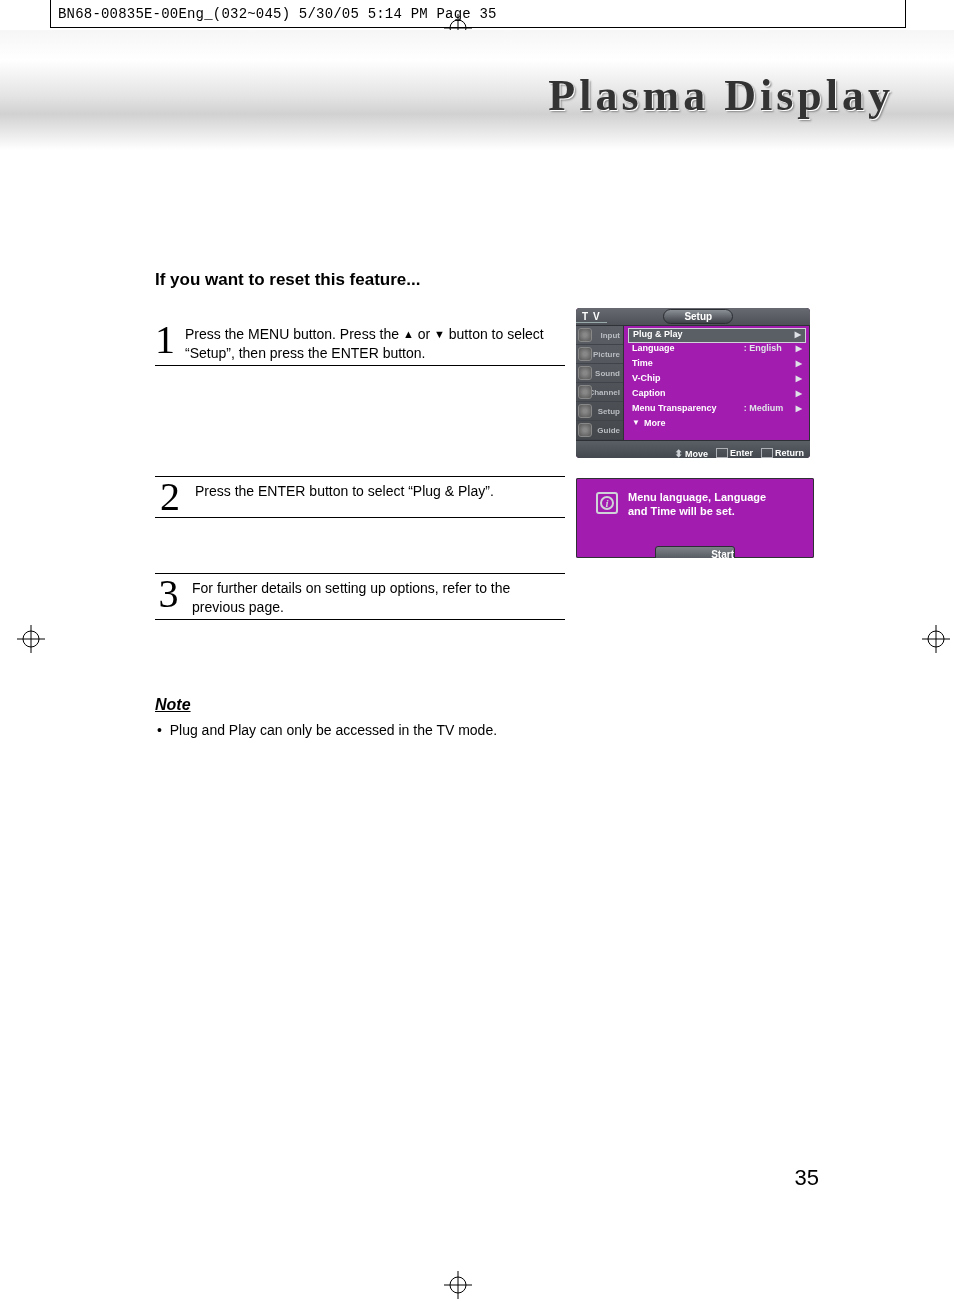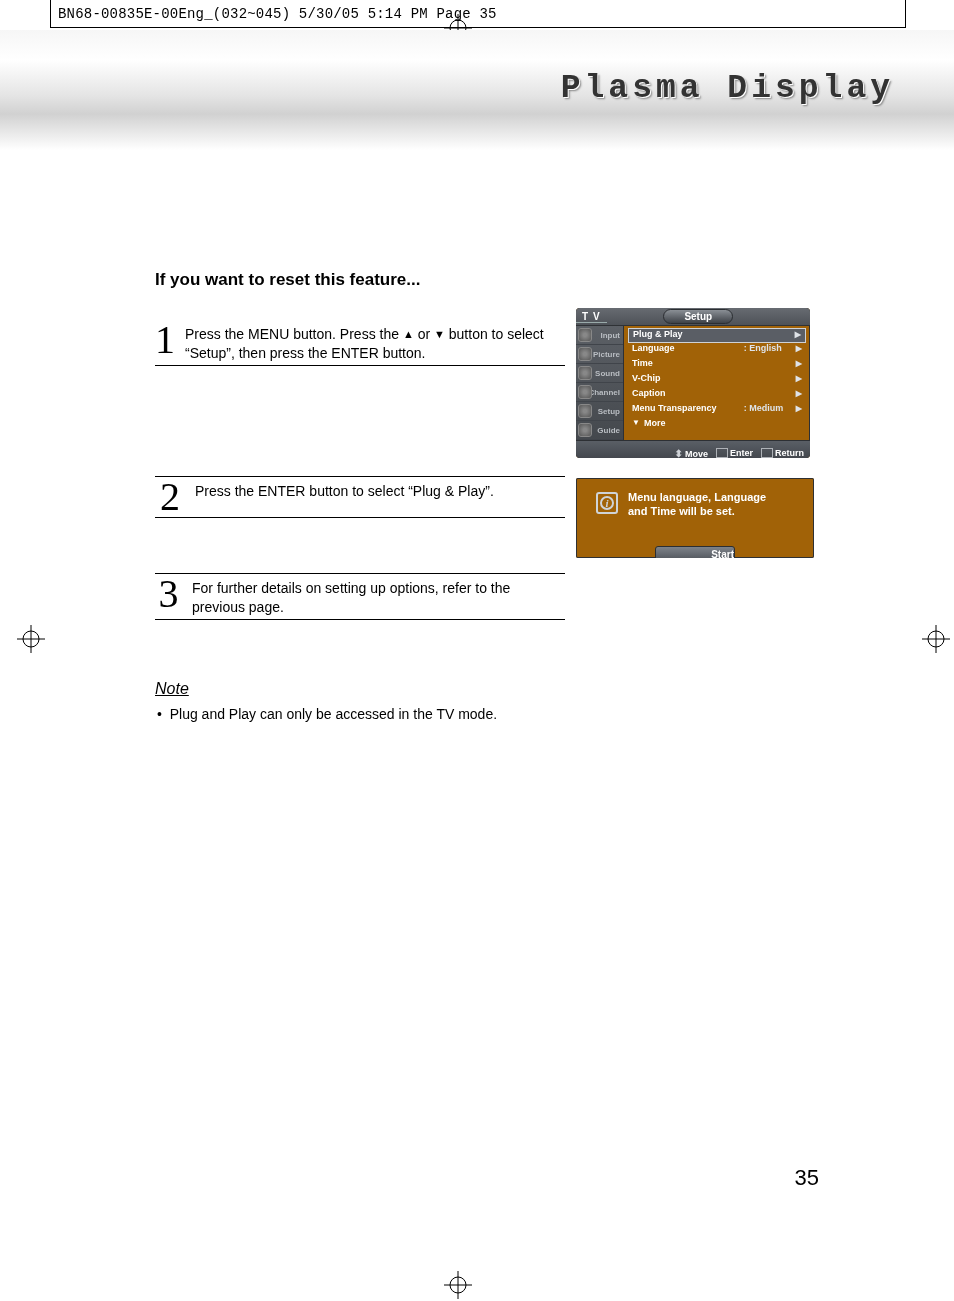--- a/index.html
+++ b/index.html
@@ -41,22 +41,22 @@
   .header-band {
     position: absolute;
     top: 30px; left: 0; right: 0;
     height: 120px;
     background: linear-gradient(to bottom, #f6f6f6 0%, #ffffff 25%, #e4e4e4 55%, #d1d1d1 70%, #ffffff 100%);
     overflow: hidden;
   }
   .header-title {
     position: absolute;
     right: 60px; top: 40px;
-    font-family: Liberation Mono, monospace;
-    font-size: 33px;
+    font-family: Liberation Serif, serif;
+    font-size: 44px;
     font-weight: bold;
     letter-spacing: 4px;
     color: #333;
     text-shadow: 1px 1px 0 #fff, 2px 2px 2px #888;
   }
 
   .content {
     position: absolute;
     top: 270px;
     left: 155px;
@@ -86,42 +86,42 @@
   .step-text {
     font-size: 14px;
     line-height: 1.35;
     padding-top: 3px;
   }
   .up-tri::before { content: "▲"; font-size: 11px; vertical-align: 1px; }
   .dn-tri::before { content: "▼"; font-size: 11px; vertical-align: 1px; }
 
   .note-heading {
     font-style: italic;
-    font-weight: normal;
+    font-weight: bold;
     font-size: 16px;
     text-decoration: underline;
-    margin-top: 60px;
+    margin-top: 76px;
   }
   .note-bullet {
     font-size: 14px;
     margin-top: 8px;
     padding-left: 2px;
   }
 
   .page-number {
     position: absolute;
     right: 135px;
     bottom: 110px;
     font-size: 22px;
   }
 
   
   .osd {
     position: absolute;
-    background: #a16207;
+    background: #a21caf;
     border-radius: 4px;
     box-shadow: inset 0 0 0 1px #2e3033;
     color: #fff;
     font-size: 11px;
     font-weight: bold;
     overflow: hidden;
   }
   .osd1 { top: 308px; left: 576px; width: 234px; height: 150px; }
   .osd1-titlebar {
     display: flex;

